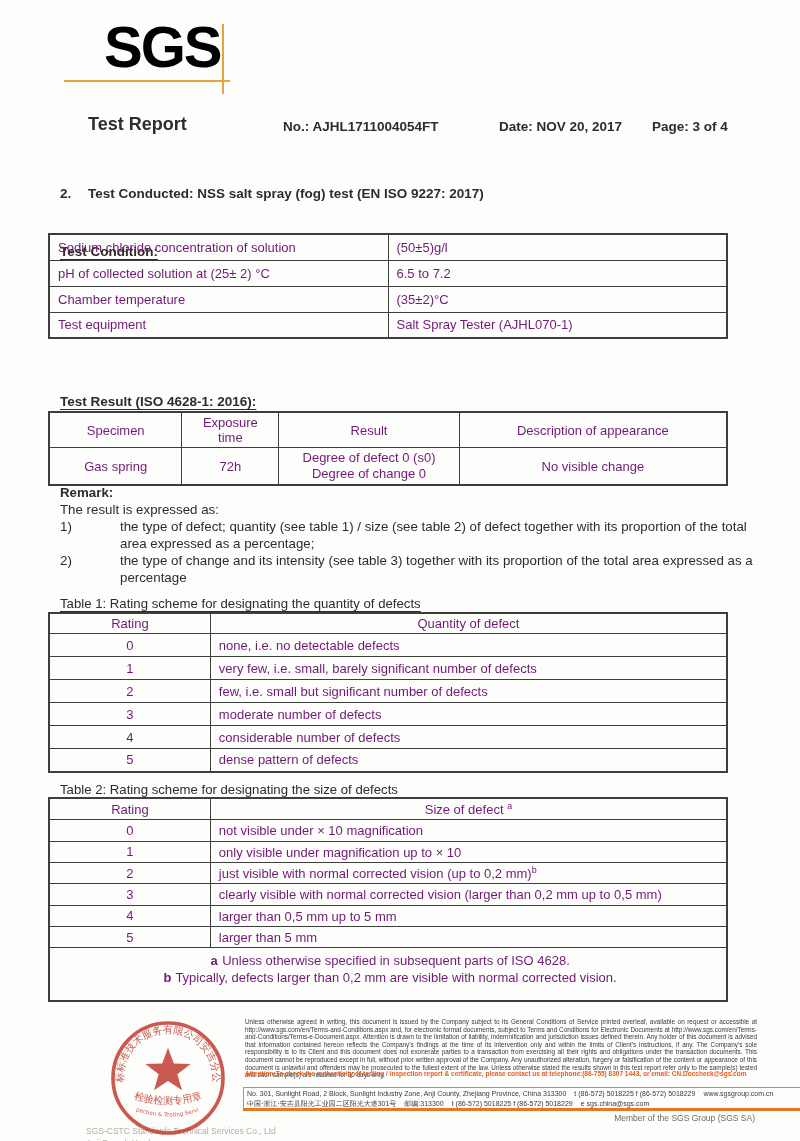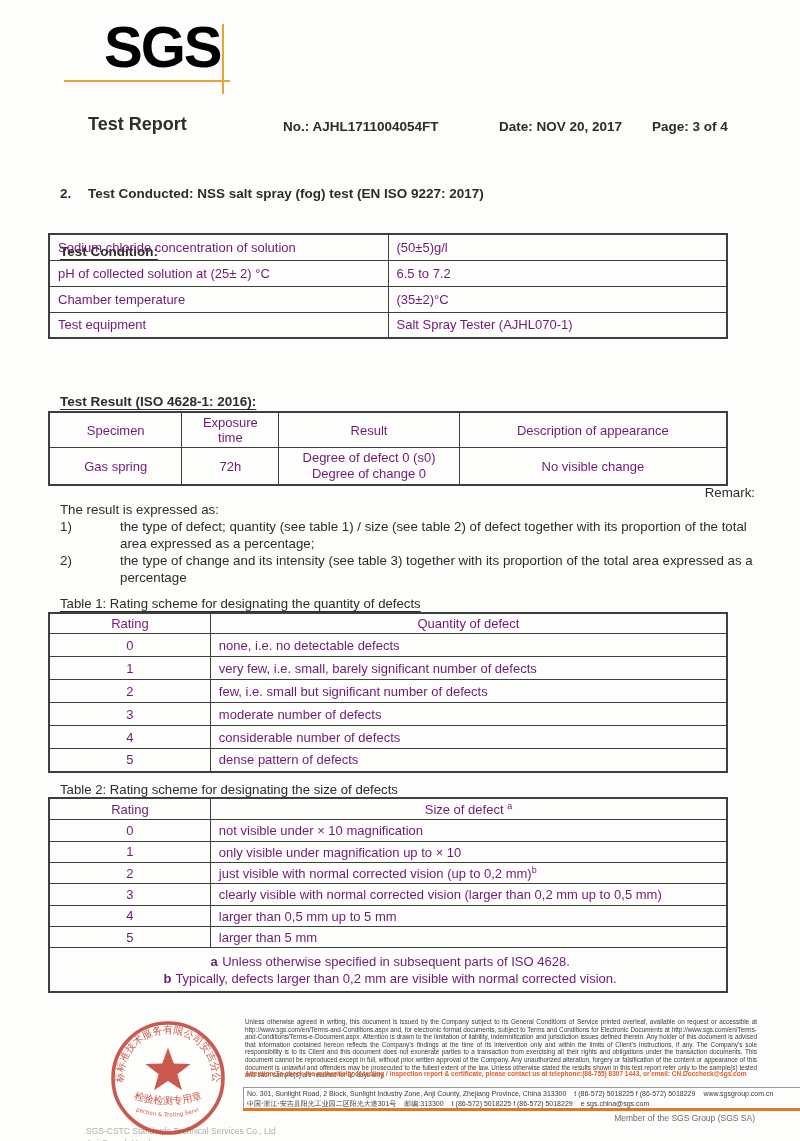--- a/index.html
+++ b/index.html
@@ -39,28 +39,28 @@
   .t-cond td{ height:26px; text-align:left; }
   .t-res{ top:411px; }
   .t-res th{ height:22px; text-align:center; }
   .t-res td{ height:36px; text-align:center; }
   .t-rate td:first-child{ text-align:center; }
   .t-rate th{ text-align:center; }
   .t1{ top:612px; }
   .t1 td{ height:23px; }
   .t2{ top:797px; }
   .t2 td{ height:20px; }
-  .t2 .fnote-cell{ height:44px; padding:4px 8px 4px 8px; }
+  .t2 .fnote-cell{ height:44px; padding:4px 8px 14px 8px; }
   .fnote-line{ font-size:13px; line-height:17px; }
   .fnote-line .fmark{ display:inline-block; width:16px; font-weight:bold; }
   sup{ font-size:9px; }
   .res-line{ line-height:16px; }
   
   .remark{ position:absolute; left:60px; top:484px; width:695px; font-size:13.3px; line-height:17px; }
-  .remark .rm-head{ font-weight:normal;text-align:right; }
+  .remark .rm-head{ font-weight:bold; }
   .rm-item{ display:flex; }
   .rm-item .rm-marker{ flex:0 0 20px; }
   .rm-item .rm-text{ flex:1;margin-left:40px; }
   
   .stamp{ position:absolute; left:92px; top:1002px; width:152px; height:152px; opacity:.92; }
   .company-lines{ position:absolute; left:86px; top:1090px; font-size:8.5px; line-height:12px; color:#b3afa8;margin-top:35px; }
   .disclaimer{ position:absolute; left:245px; top:1018px; width:512px;
                font-size:6.4px; line-height:7.6px; color:#3a3a3a; text-align:justify; }
   .attention{ position:absolute; left:245px; top:1070px; width:512px;
               font-size:6.5px; line-height:7.8px; color:#e55c25; font-weight:bold; }

